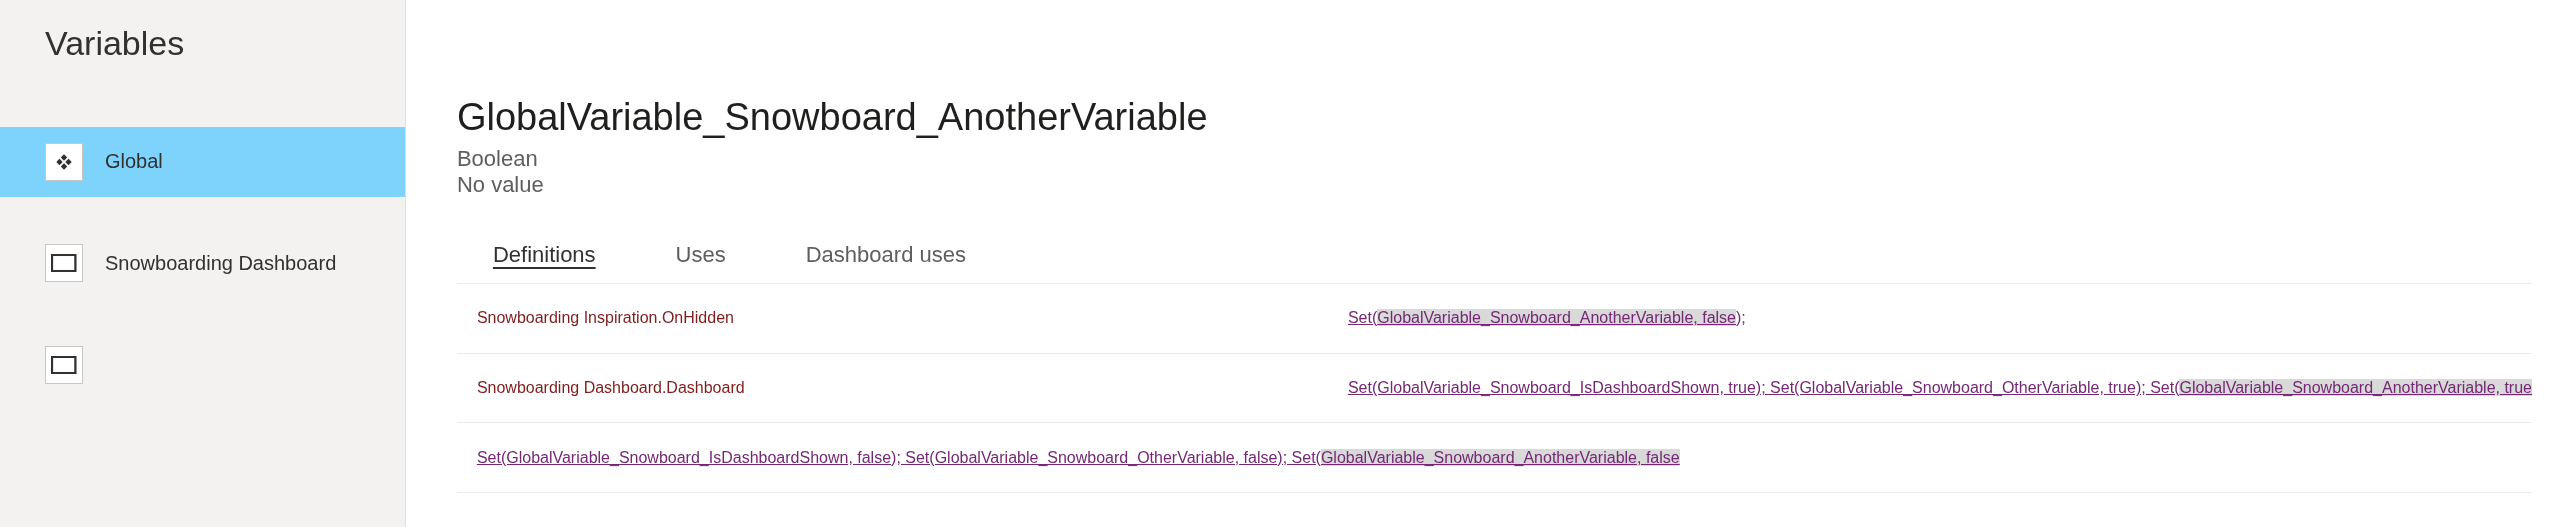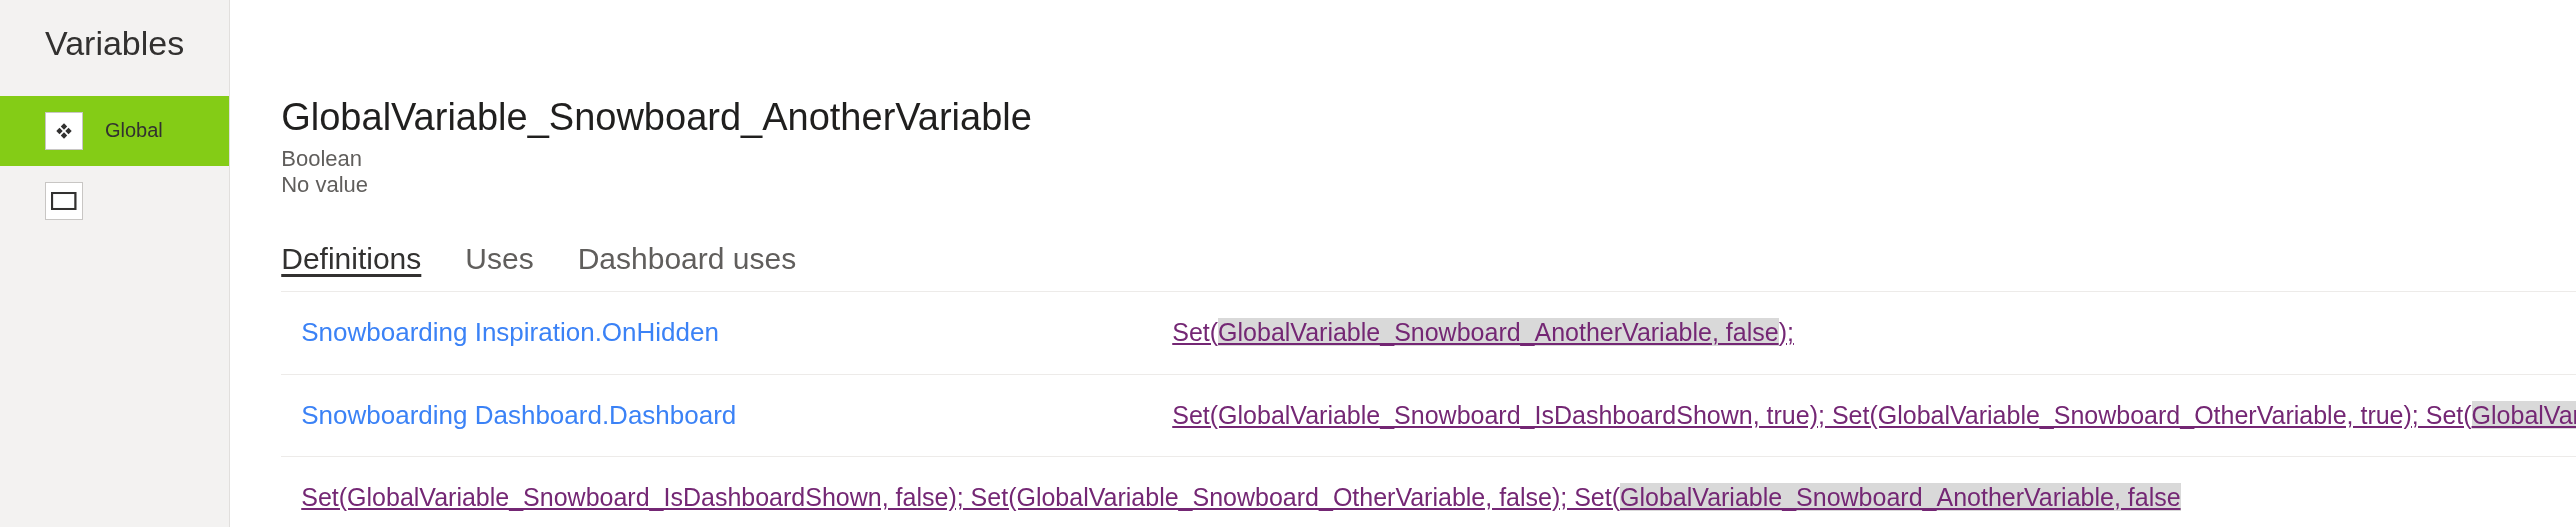--- a/index.html
+++ b/index.html
@@ -11,35 +11,36 @@
       display: flex;
       overflow: hidden;
     }
     .sidebar {
       width: 443px;
       background: #f3f2f1;
       border-right: 0.9px solid #e1dfdd;
       display: flex;
       flex-direction: column;
       height: 528px;
+      gap: 31px;
     }
     .sidebar-title {
       font-size: 34px;
       font-weight: 300;
       color: #323130;
       padding: 23.6px 45px 33px 45px;
     }
     .sidebar-item {
       display: flex;
       align-items: center;
       padding: 16.3px 45px;
       gap: 22px;
       cursor: pointer;
     }
-    .sidebar-item.selected { background: #84cc16; }
+    .sidebar-item.selected { background: #7dd3fc; }
     .sidebar-icon-box {
       width: 38px;
       height: 38px;
       background: #fff;
       border: 0.9px solid #c8c6c4;
       display: flex;
       align-items: center;
       justify-content: center;
       flex-shrink: 0;
     }
@@ -66,51 +67,52 @@
       color: #605e5c;
       font-weight: 400;
     }
     .tabs {
       display: flex;
       gap: 44px;
       margin-top: 44px;
       border-bottom: 0.9px solid #edebe9;
     }
     .tab {
-      font-size: 30px;
+      font-size: 22px;
       color: #605e5c;
       padding-bottom: 14.5px;
       cursor: pointer;
       font-weight: 400;
+      margin-left: 36px;
     }
     .tab.active {
       color: #323130;
       font-weight: 400;
       text-decoration: underline;
       text-underline-offset: 5.4px;
     }
     .definitions {
       display: flex;
       flex-direction: column;
     }
     .definition-row {
       display: flex;
       align-items: center;
       border-bottom: 0.9px solid #edebe9;
       padding: 25.4px 0 25.4px 20px;
     }
     .def-location {
       width: 871px;
       flex-shrink: 0;
-      font-size: 26px;
-      color: #3b82f6;
+      font-size: 16px;
+      color: #7f1d1d;
       font-weight: 400;
     }
     .def-formula {
-      font-size: 25px;
+      font-size: 16px;
       color: #742774;
       text-decoration: underline;
       text-decoration-color: #742774;
       cursor: pointer;
       white-space: nowrap;
       display: inline;
     }
     .formula-part { display: inline; }
     .highlighted {
       background-color: #d9d9d9;
@@ -129,20 +131,28 @@
           <rect x="5" y="5" width="5" height="5" fill="#323130"></rect>
           <rect x="12" y="5" width="5" height="5" fill="#323130"></rect>
           <rect x="5" y="12" width="5" height="5" fill="#323130"></rect>
           <rect x="12" y="12" width="5" height="5" fill="#323130"></rect>
         </g>
       </svg>
     </div>
     <span class="sidebar-label">Global</span>
   </div>
 
+  <div class="sidebar-item">
+    <div class="sidebar-icon-box">
+      <svg width="25.4" height="18" viewBox="0 0 28 20">
+        <rect x="1" y="1" width="26" height="18" fill="none" stroke="#323130" stroke-width="2.5"></rect>
+      </svg>
+    </div>
+    <span class="sidebar-label">Snowboarding Dashboard</span>
+  </div>
 
   <div class="sidebar-item">
     <div class="sidebar-icon-box">
       <svg width="25.4" height="18" viewBox="0 0 28 20">
         <rect x="1" y="1" width="26" height="18" fill="none" stroke="#323130" stroke-width="2.5"></rect>
       </svg>
     </div>
   </div>
 </aside>
 

